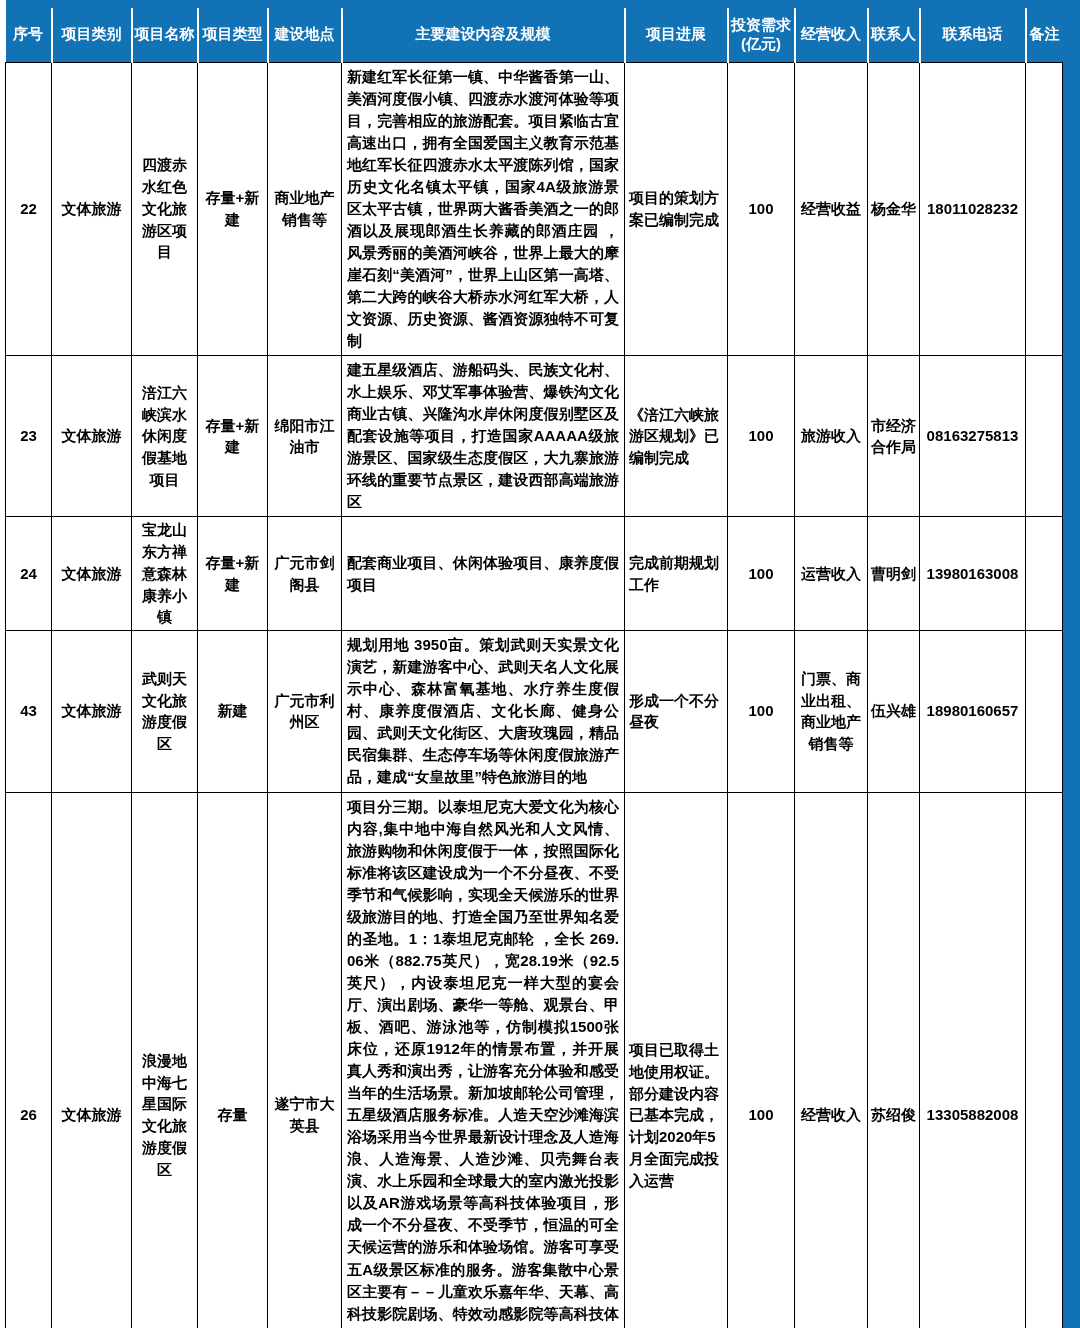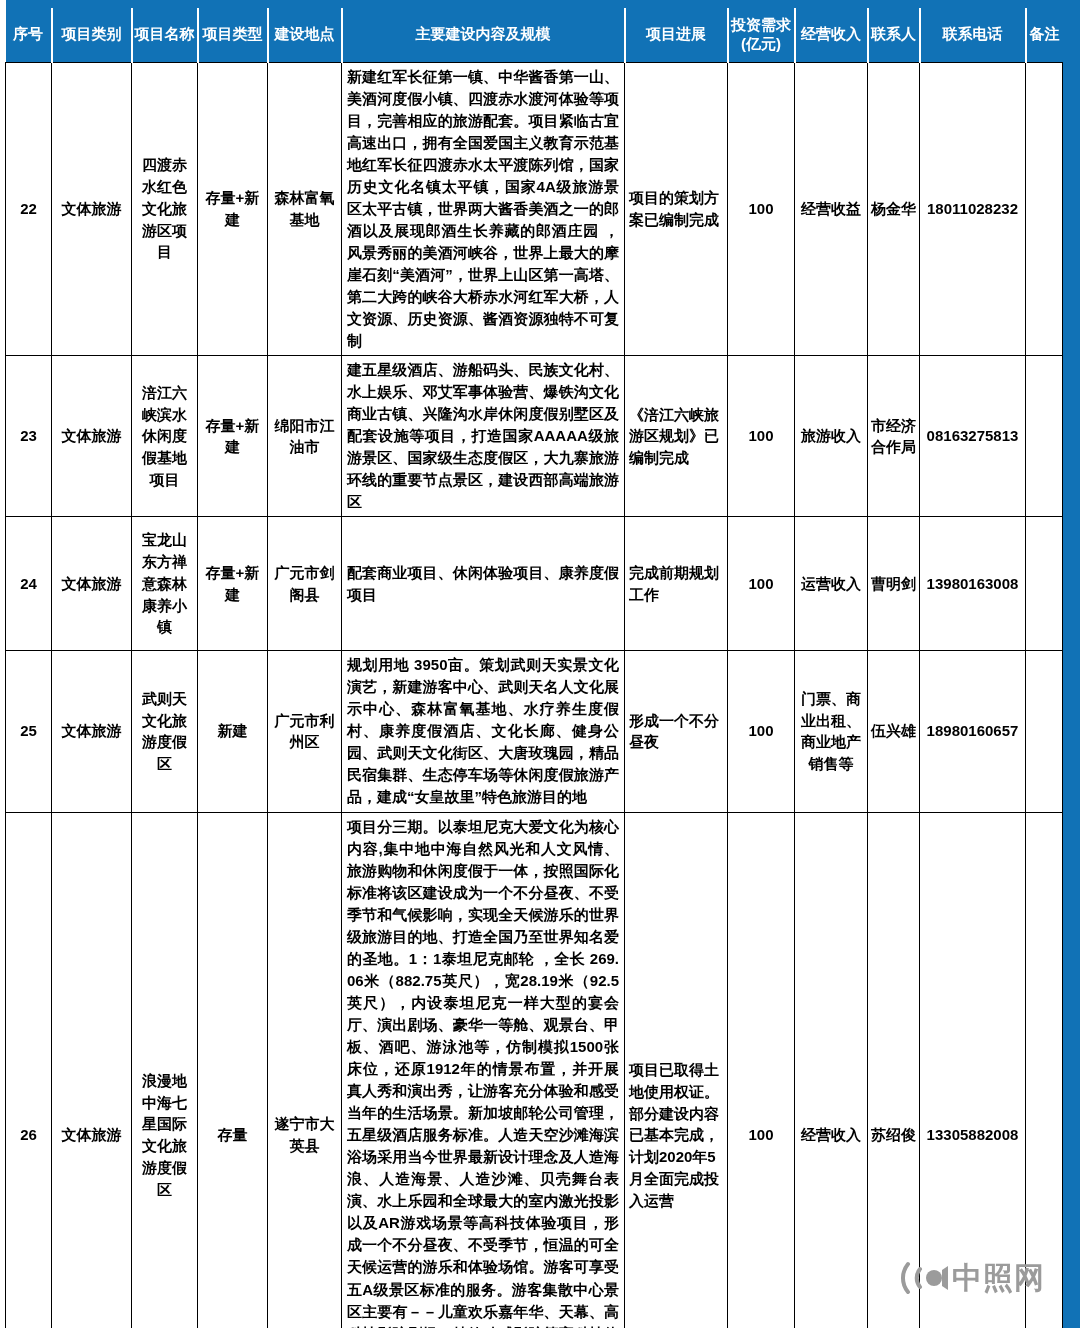--- a/index.html
+++ b/index.html
@@ -7,21 +7,21 @@
   .blue-frame-top{position:absolute;left:6px;top:0;width:1074px;height:8px;background:#1172b6;}
   .blue-frame-right{position:absolute;right:0;top:0;width:18px;height:1328px;background:#1172b6;}
   .blue-frame-bottom{position:absolute;left:6px;bottom:0;width:1074px;height:8px;background:#1172b6;}
   table.main{position:absolute;left:5px;top:8px;border-collapse:collapse;table-layout:fixed;width:1057px;background:#fff;}
   th{background:#1172b6;color:#fff;font-weight:bold;font-size:15px;text-align:center;vertical-align:middle;
      border-left:2px solid #fff;border-right:2px solid #fff;padding:4px 2px;white-space:pre-line;line-height:1.25;}
   th:first-child{border-left:none;}
   th:last-child{border-right:none;}
   tr.hdr{height:54px;padding-left:24px;}
   td{border:1px solid #000;color:#000;font-weight:bold;font-size:15px;vertical-align:middle;
-     text-align:center;padding:12px 3px;line-height:1.45;word-break:break-all;}
+     text-align:center;padding:2px 3px;line-height:1.45;word-break:break-all;}
   td.content{text-align:justify;padding:3px 5px;line-height:1.47;}
   td.progress{text-align:left;padding:2px 4px;}
   tr.r22{height:270px;}
   tr.r23{height:156px;}
   tr.r24{height:88px;}
   tr.r25{height:154px;}
   tr.r26{height:590px;}
   .watermark{position:absolute;left:898px;top:1252px;width:170px;height:52px;display:flex;align-items:center;
      color:#9b9b9b;}
   .watermark svg{flex:0 0 auto;}
@@ -66,21 +66,21 @@
         <th>联系电话</th>
         <th>备注</th>
       </tr>
     </thead>
     <tbody>
       <tr class="r22">
         <td>22</td>
         <td>文体旅游</td>
         <td>四渡赤水红色文化旅游区项目</td>
         <td>存量+新建</td>
-        <td>森林富氧基地</td>
+        <td>商业地产销售等</td>
         <td class="content">新建红军长征第一镇、中华酱香第一山、美酒河度假小镇、四渡赤水渡河体验等项目，完善相应的旅游配套。项目紧临古宜高速出口，拥有全国爱国主义教育示范基地红军长征四渡赤水太平渡陈列馆，国家历史文化名镇太平镇，国家4A级旅游景区太平古镇，世界两大酱香美酒之一的郎酒以及展现郎酒生长养藏的郎酒庄园 ，风景秀丽的美酒河峡谷，世界上最大的摩崖石刻“美酒河”，世界上山区第一高塔、第二大跨的峡谷大桥赤水河红军大桥，人文资源、历史资源、酱酒资源独特不可复制</td>
         <td class="progress">项目的策划方案已编制完成</td>
         <td>100</td>
         <td>经营收益</td>
         <td>杨金华</td>
         <td>18011028232</td>
         <td></td>
       </tr>
       <tr class="r23">
         <td>23</td>
@@ -104,21 +104,21 @@
         <td>广元市剑阁县</td>
         <td class="content">配套商业项目、休闲体验项目、康养度假项目</td>
         <td class="progress">完成前期规划工作</td>
         <td>100</td>
         <td>运营收入</td>
         <td>曹明剑</td>
         <td>13980163008</td>
         <td></td>
       </tr>
       <tr class="r25">
-        <td>25</td>
+        <td>43</td>
         <td>文体旅游</td>
         <td>武则天文化旅游度假区</td>
         <td>新建</td>
         <td>广元市利州区</td>
         <td class="content">规划用地 3950亩。策划武则天实景文化演艺，新建游客中心、武则天名人文化展示中心、森林富氧基地、水疗养生度假村、康养度假酒店、文化长廊、健身公园、武则天文化街区、大唐玫瑰园，精品民宿集群、生态停车场等休闲度假旅游产品，建成“女皇故里”特色旅游目的地</td>
         <td class="progress">形成一个不分昼夜</td>
         <td>100</td>
         <td>门票、商业出租、商业地产销售等</td>
         <td>伍兴雄</td>
         <td>18980160657</td>
@@ -134,24 +134,13 @@
         <td class="progress">项目已取得土地使用权证。部分建设内容已基本完成，计划2020年5月全面完成投入运营</td>
         <td>100</td>
         <td>经营收入</td>
         <td>苏绍俊</td>
         <td>13305882008</td>
         <td></td>
       </tr>
     </tbody>
   </table>
 
-  <div class="watermark">
-    <svg width="52" height="44" viewBox="0 0 52 44">
-      <g fill="none" stroke="#9b9b9b" stroke-width="4" stroke-linecap="round">
-        <path d="M10 8 A22 22 0 0 0 10 36"></path>
-        <path d="M22 13 A14 14 0 0 0 22 31"></path>
-      </g>
-      <circle cx="36" cy="22" r="8" fill="#9b9b9b"></circle>
-      <path d="M44 14 L50 10 L50 34 L44 30 Z" fill="#9b9b9b"></path>
-    </svg>
-    <span class="wm-text">中照网</span>
-  </div>
 </div>
 
 </body></html>

